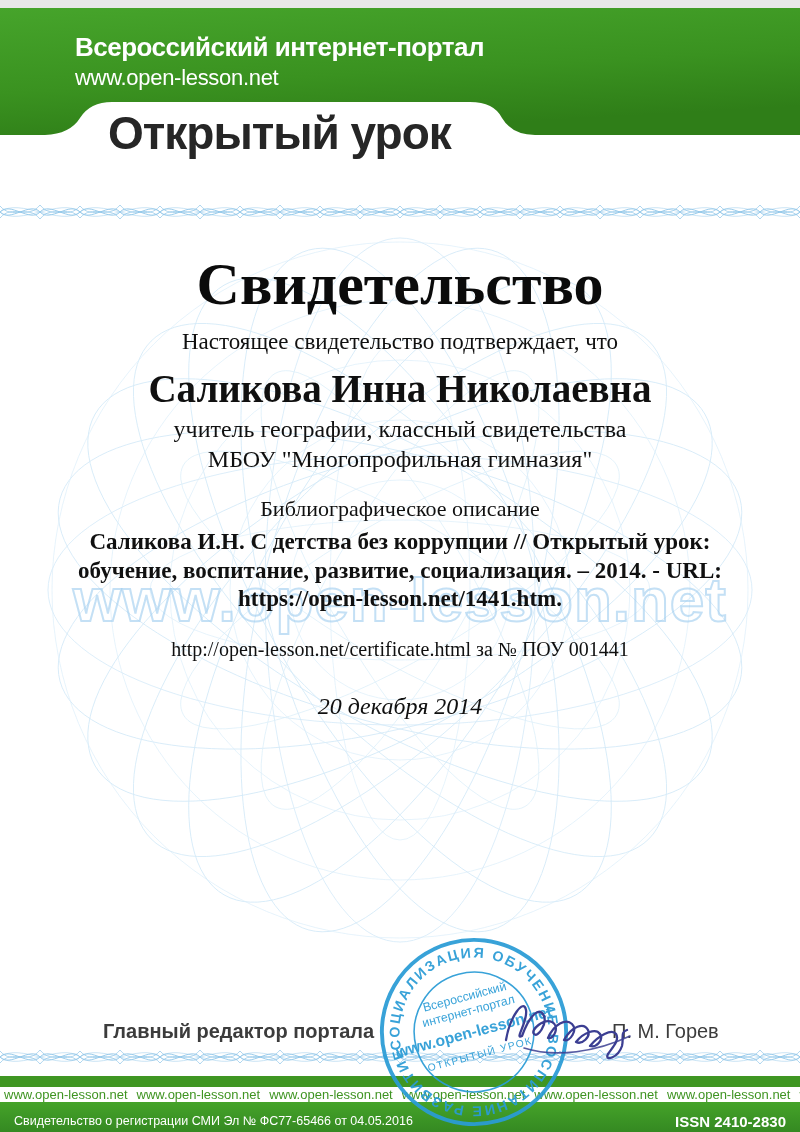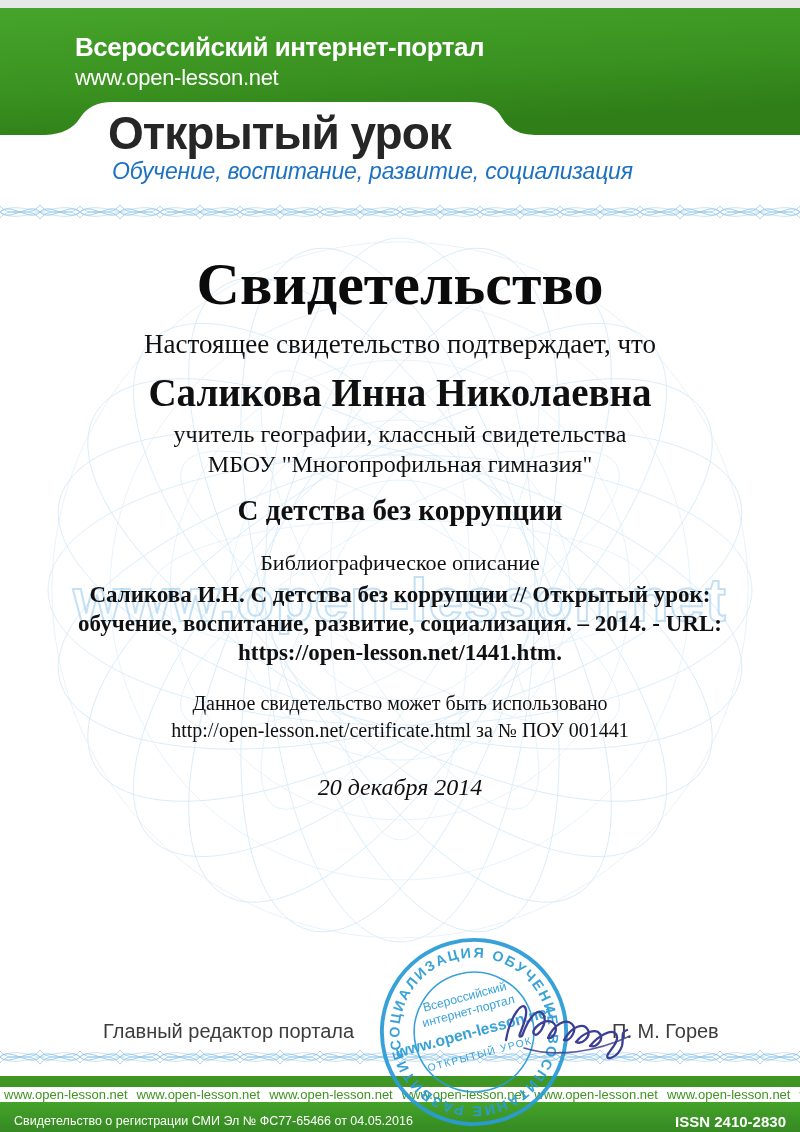--- a/index.html
+++ b/index.html
@@ -23,32 +23,32 @@
   
   .rosette{position:absolute;left:20px;top:222px;z-index:0;opacity:0.9;}
   .watermark{position:absolute;left:0;right:0;top:556px;z-index:1;text-align:center;
              font-weight:bold;font-size:62px;letter-spacing:1px;color:transparent;
              -webkit-text-stroke:2px rgba(157,204,238,0.6);white-space:nowrap;}
 
   
   .content{position:absolute;left:50px;right:50px;top:246px;z-index:3;text-align:center;
            color:#101010;font-family:"Liberation Serif","DejaVu Serif",serif;}
   .cert-title{font-size:60px;font-weight:bold;line-height:1;margin:0;color:#0b0b0b;}
-  .intro{font-size:27px;line-height:1.2;margin-top:14px;}
+  .intro{font-size:23px;line-height:1.2;margin-top:14px;}
   .name{font-size:39px;font-weight:bold;line-height:1.2;margin-top:10px;}
   .roles{font-size:24px;line-height:1.25;margin-top:2px;}
   .action{font-size:24px;line-height:1.2;margin-top:6px;padding-top:18px;}
   .work{font-size:29px;font-weight:bold;line-height:1.2;margin-top:8px;padding-top:6px;}
   .bib-label{font-size:22px;line-height:1.2;margin-top:10px;padding-top:12px;}
   .bib{font-size:23px;font-weight:bold;line-height:1.25;margin:5px auto 0;max-width:690px;}
   .notes{font-size:20px;line-height:1.35;margin-top:10px;padding-top:12px;}
   .date{font-size:24px;font-style:italic;margin-top:16px;padding-top:14px;}
 
   
-  .editor-label{position:absolute;left:103px;top:1012px;z-index:3;color:#3c3c3c;font-size:20px;}
+  .editor-label{position:absolute;left:103px;top:1012px;z-index:3;color:#3c3c3c;font-size:20px;font-weight:bold;}
   .editor-name{position:absolute;left:612px;top:1012px;z-index:6;color:#3c3c3c;font-size:20px;}
   .stamp{position:absolute;left:376px;top:926px;z-index:5;transform:rotate(-15deg);opacity:0.93;}
   .sig{position:absolute;left:500px;top:980px;z-index:6;}
 
   
   .f-strip1{position:absolute;left:0;top:1068px;width:800px;height:11px;background:#3f9622;z-index:2;}
   .f-urls{position:absolute;left:0;top:1079px;width:800px;height:15px;background:#ffffff;z-index:2;
           overflow:hidden;white-space:nowrap;font-size:13px;color:#3f9422;line-height:15px;padding-left:0;}
   .f-urls span{margin-left:-9px;padding-left:0;}
   .f-urls .fu{display:inline-block;margin:0 5px 0 4px;}
@@ -69,21 +69,20 @@
         <stop offset="0" stop-color="#46a42b"></stop>
         <stop offset="0.6" stop-color="#3a9220"></stop>
         <stop offset="1" stop-color="#2f7e18"></stop>
       </linearGradient>
     </defs>
     <path d="M0,0 H800 V127 H535 Q512,127 502,110 Q494,94 470,94 H112 Q90,94 80,110 Q70,126 45,127 H0 Z" fill="url(#gg)"></path>
   </svg>
   <div class="portal-title">Всероссийский интернет-портал</div>
   <div class="portal-url">www.open-lesson.net</div>
   <div class="site-name">Открытый урок</div>
-  <div class="site-tagline">Обучение, воспитание, развитие, социализация</div>
 
   <svg class="band-top" width="800" height="26">
     <defs>
       <pattern id="weave" width="80" height="26" patternUnits="userSpaceOnUse">
         <g fill="none" stroke="#90c6e9" stroke-width="0.9">
           <path d="M0,13 C10,2 30,24 40,13 C50,2 70,24 80,13"></path>
           <path d="M0,13 C10,24 30,2 40,13 C50,24 70,2 80,13"></path>
           <path d="M0,7 C13,22 27,4 40,20 C53,4 67,22 80,7" stroke-opacity="0.8"></path>
           <path d="M0,19 C13,4 27,22 40,6 C53,22 67,4 80,19" stroke-opacity="0.8"></path>
           <path d="M0,13 C20,-2 60,28 80,13" stroke-opacity="0.55"></path>
@@ -127,25 +126,23 @@
   <div class="watermark">www.open-lesson.net</div>
 
   <div class="content">
     <div class="cert-title">Свидетельство</div>
     <div class="intro">Настоящее свидетельство подтверждает, что</div>
     <div class="name">Саликова Инна Николаевна</div>
     <div class="roles">
       <div>учитель географии, классный свидетельства</div>
       <div>МБОУ "Многопрофильная гимназия"</div>
     </div>
-    <div class="work">С детства без коррупции</div>
     <div class="bib-label">Библиографическое описание</div>
     <div class="bib">Саликова И.Н. С детства без коррупции // Открытый урок: обучение, воспитание, развитие, социализация. – 2014. - URL: https://open-lesson.net/1441.htm.</div>
     <div class="notes">
-      <div>Данное свидетельство может быть использовано</div>
       <div>http://open-lesson.net/certificate.html за № ПОУ 001441</div>
     </div>
     <div class="date">20 декабря 2014</div>
   </div>
 
   <svg class="band-bottom" width="800" height="26">
     <rect width="800" height="26" fill="url(#weave)"></rect>
   </svg>
 
   <div class="editor-label">Главный редактор портала</div>

